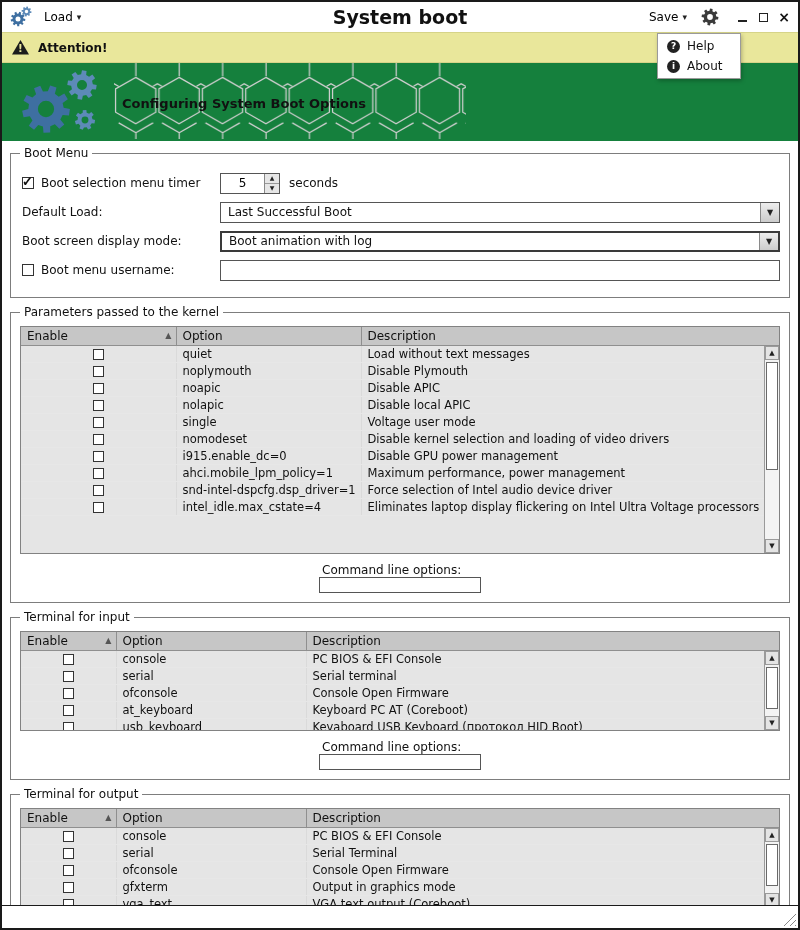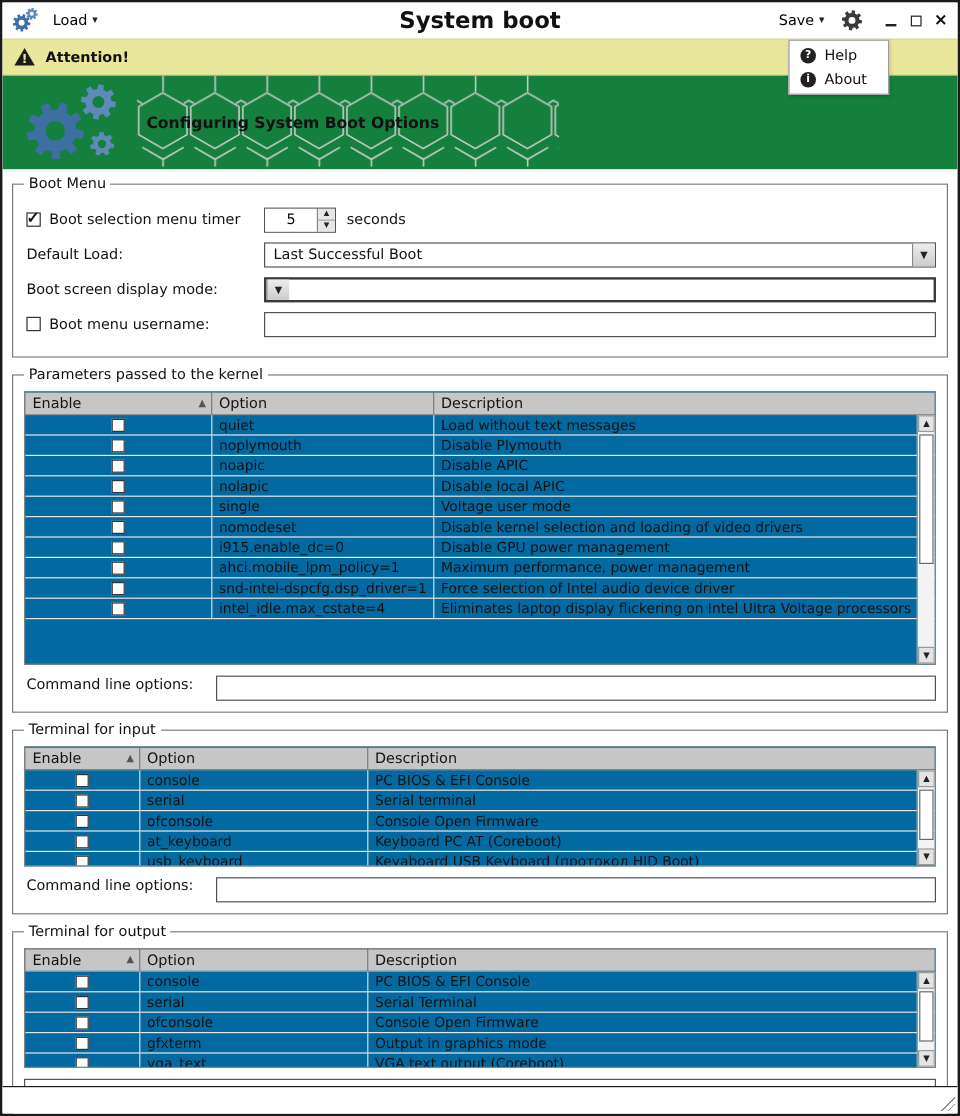--- a/index.html
+++ b/index.html
@@ -58,21 +58,21 @@
   .combo.focused { border:2px solid #3a3a3a; }
   .combo-text { flex:1; padding:0 7px; white-space:nowrap; overflow:hidden; }
   .combo-btn { width:19px; align-self:stretch; background:linear-gradient(#ededed,#cccccc); border-left:1px solid #8a8a8a; display:flex; align-items:center; justify-content:center; font-size:8px; color:#222; }
   .line-input { flex:1; height:21px; border:1px solid #555; font:inherit; padding:0 5px; background:#fff; }
 
   
   input[type="checkbox"] { appearance:none; -webkit-appearance:none; width:12px; height:12px; border:1px solid #333; background:#fff; margin:0; position:relative; vertical-align:middle; cursor:pointer; flex:none; }
   input[type="checkbox"]:checked::after { content:"✓"; position:absolute; left:-1px; top:-4px; font-size:13px; font-weight:bold; color:#111; }
 
   
-  .tblwrap { position:relative; border:1px solid #828282; background:#0369a1; margin-top:2px; overflow:hidden; }
+  .tblwrap { position:relative; border:1px solid #828282; background:#e5e5e5; margin-top:2px; overflow:hidden; }
   .tblwrap.h-kernel { height:228px; }
   .tblwrap.h-io { height:100px; }
   .tblwrap table { width:100%; border-collapse:collapse; table-layout:fixed; }
   .tblwrap th { background:#c6c6c6; border-right:1px solid #8f8f8f; border-bottom:1px solid #8f8f8f; height:18px; font-weight:normal; font-size:12px; text-align:left; padding:0 6px; white-space:nowrap; overflow:hidden; }
   .tblwrap th:last-child { border-right:none; }
   .th-enable { text-align:center; position:relative; }
   .sort { position:absolute; right:4px; top:4px; font-size:8px; color:#555; }
   .tblwrap td { height:16px; font-size:11.5px; padding:0 6px; border-right:1px solid #dadada; border-bottom:1px solid #e7e7e7; white-space:nowrap; overflow:hidden; line-height:16px; }
   .tblwrap td:last-child { border-right:none; }
   td.cell-enable { text-align:center; padding:0; }
@@ -80,21 +80,21 @@
 
   
   .vscroll { position:absolute; top:19px; right:0; bottom:0; width:15px; background:#f3f3f3; border-left:1px solid #9a9a9a; }
   .sb-btn { position:absolute; left:0; right:0; height:14px; background:#e4e4e4; border:1px solid #9a9a9a; font-size:7px; line-height:12px; text-align:center; color:#222; cursor:pointer; }
   .sb-btn.up { top:0; }
   .sb-btn.down { bottom:0; }
   .sb-thumb { position:absolute; left:1px; right:1px; border:1px solid #6a6a6a; background:#fff; cursor:grab; }
   .t-kernel { top:16px; height:108px; }
   .t-io { top:16px; height:42px; }
 
-  .cmd-row { display:flex; margin-top:9px; }
+  .cmd-row { display:flex; align-items:center; margin-top:9px;flex-direction:column; }
   .cmd-label { width:160px; flex:none; font-size:12px; padding-left:2px; }
 
   
   .statusbar { position:absolute; left:0; right:0; bottom:0; height:23px; border-top:1px solid #1a1a1a; background:#fff; }
   .grip { position:absolute; right:2px; bottom:2px; width:14px; height:14px; background:repeating-linear-gradient(135deg, transparent 0 3px, #8a8a8a 3px 4px); clip-path:polygon(100% 0, 100% 100%, 0 100%); cursor:nwse-resize; }
 </style>
 </head>
 <body>
 
 <div class="window">
@@ -205,20 +205,21 @@
         <span class="combo-text">Last Successful Boot</span>
         <span class="combo-btn">▼</span>
       </span>
     </div>
 
     <div class="bm-row">
       <span class="bm-col1">
         <span class="bm-label">Boot screen display mode:</span>
       </span>
       <span class="combo focused">
+        <span class="combo-text">Boot animation with log</span>
         <span class="combo-btn">▼</span>
       </span>
     </div>
 
     <div class="bm-row">
       <span class="bm-col1">
         <input type="checkbox" style="">
         <span class="bm-label">Boot menu username:</span>
       </span>
       <input class="line-input" type="text" value="" style="">

